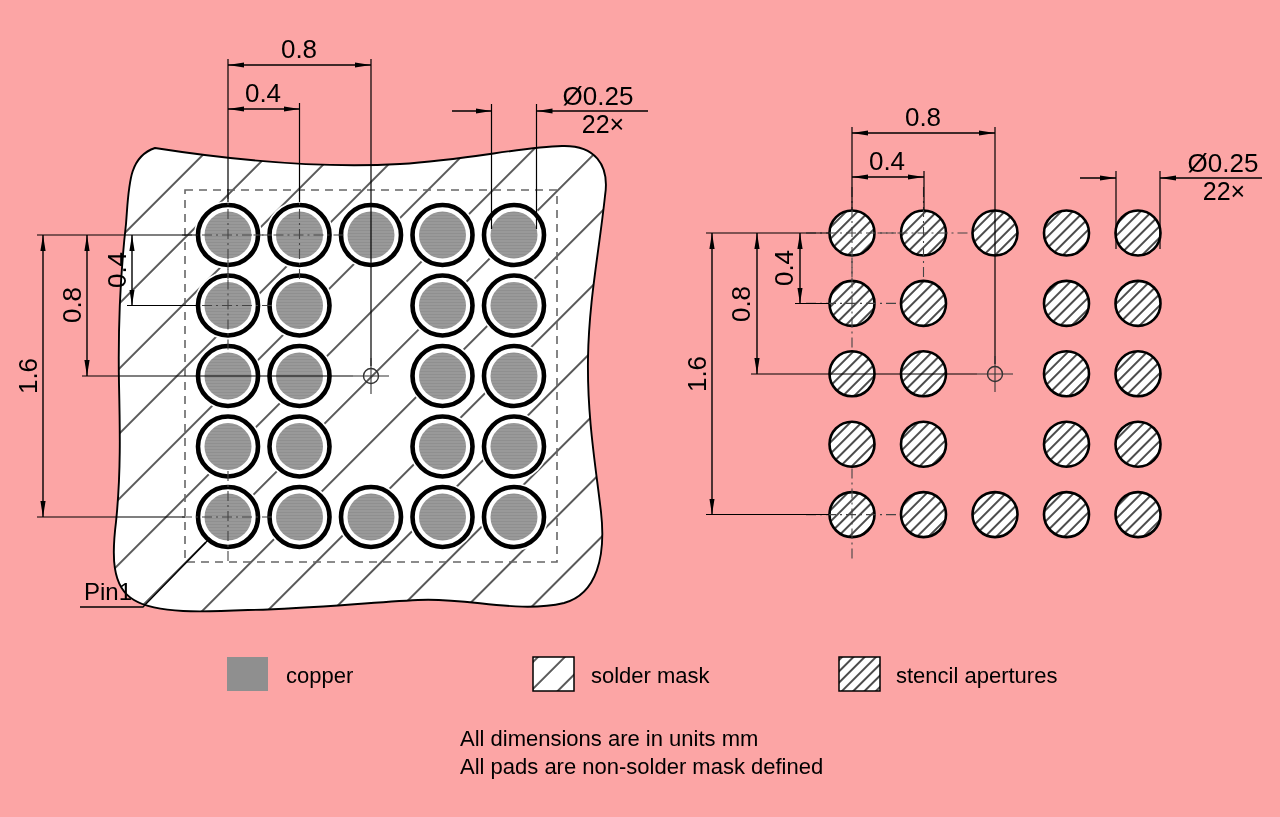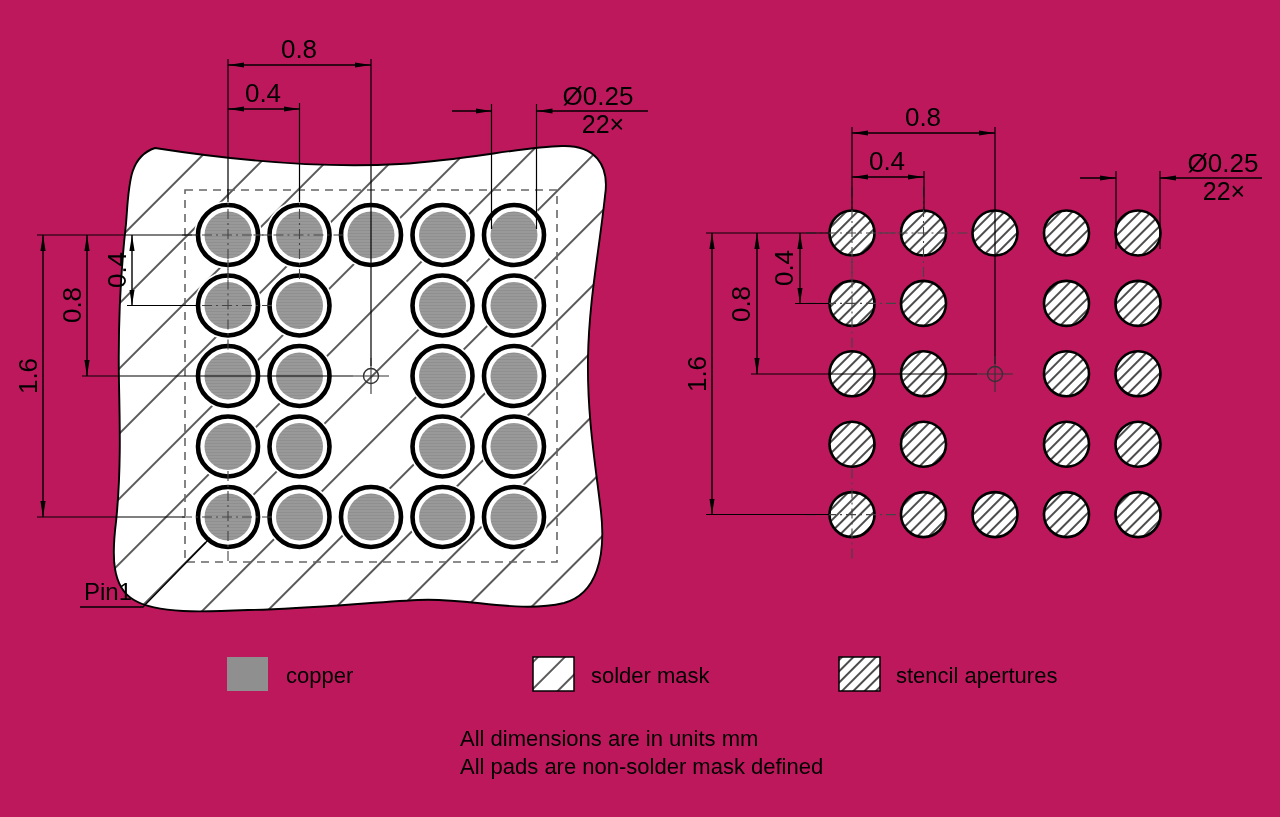--- a/index.html
+++ b/index.html
@@ -1,16 +1,16 @@
 <!DOCTYPE html>
 <html><head>
 <meta charset="utf-8">
 <style>
   html,body{margin:0;padding:0;background:#fff;}
-  .stage{position:relative;width:1280px;height:817px;background:#be185d;overflow:hidden;}
+  .stage{position:relative;width:1280px;height:817px;background:#fca5a5;overflow:hidden;}
   svg{display:block;}
   .t{font-family:"Liberation Sans","DejaVu Sans",sans-serif;fill:#000;}
   .dim{font-size:26px;}
   .dim-sm{font-size:25px;}
   .lbl{font-size:24px;}
   .leg{font-size:22px;}
   .note{font-size:22px;}
 </style>
 </head>
 <body>

